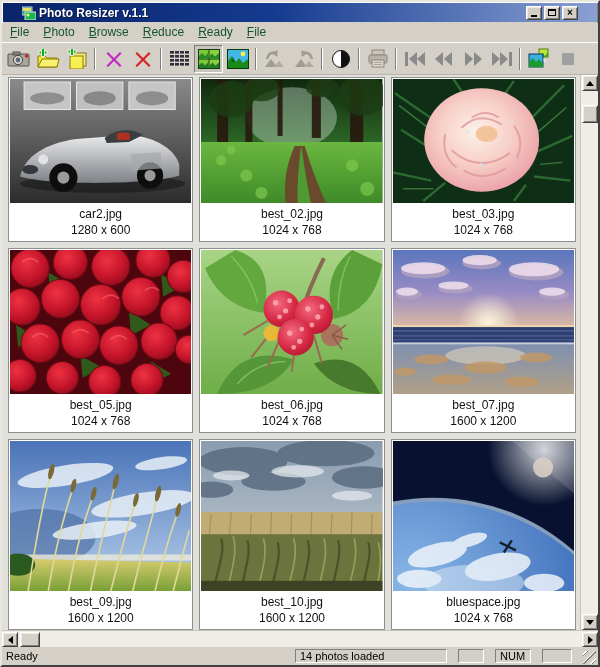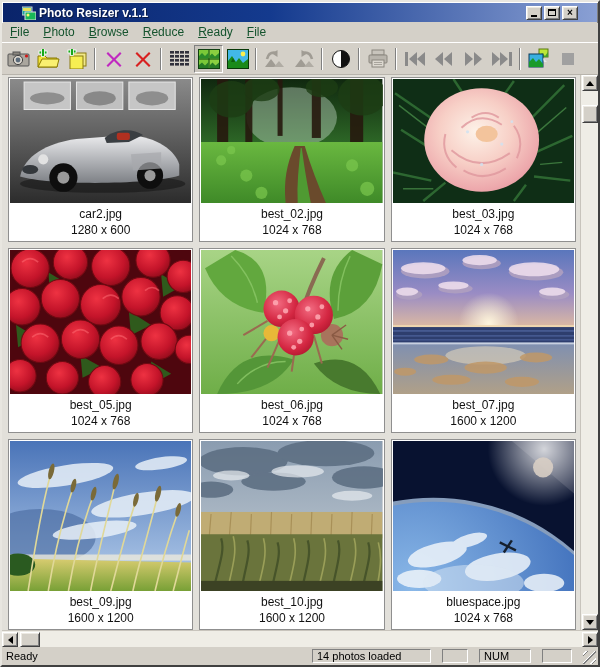--- a/index.html
+++ b/index.html
@@ -73,23 +73,23 @@
   .arr-left { border-right:5px solid #000; margin-left:-4px; }
   .arr-right{ border-left:5px solid #000; margin-right:-4px; }
   .v-thumb { position:absolute; top:30px; left:1px; width:16px; height:18px; background:#d4d0c8;
     border:1px solid; border-color:#fff #404040 #404040 #fff; box-shadow: inset 1px 1px 0 #ece9e2, inset -1px -1px 0 #808080; }
   .h-thumb { position:absolute; left:18px; top:1px; width:20px; height:15px; background:#d4d0c8;
     border:1px solid; border-color:#fff #404040 #404040 #fff; box-shadow: inset 1px 1px 0 #ece9e2, inset -1px -1px 0 #808080; }
   
   .statusbar { flex:0 0 18px; background:#d4d0c8; display:flex; align-items:center; font-size:11px; color:#000; padding:1px 2px 1px 4px; gap:11px; }
   .sb-ready { flex:1; }
   .sb-panel { height:14px; border:1px solid; border-color:#808080 #fff #fff #808080; display:flex; align-items:center; padding:0 4px; background:#d4d0c8; }
-  .sb-photos { width:119px; }
+  .sb-photos { width:152px; }
   .sb-e1 { width:26px; }
-  .sb-num { width:52px; }
+  .sb-num { width:36px; }
   .sb-e2 { width:30px; }
   .grip { width:13px; height:13px; align-self:flex-end;
     background:repeating-linear-gradient(135deg, transparent 0 2px, #fff 2px 3px, #808080 3px 4px, transparent 4px 6px); }
 </style>
 </head>
 <body>
 
 <div class="window">
 
   <div class="titlebar">

